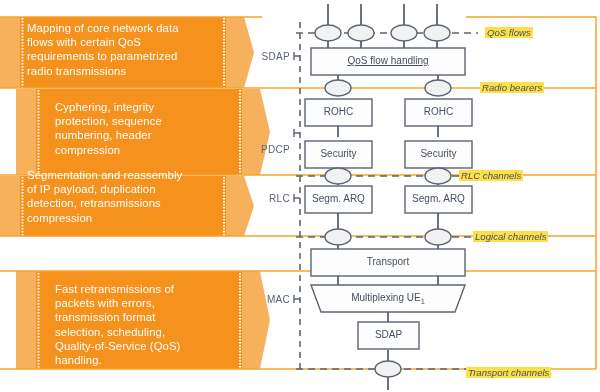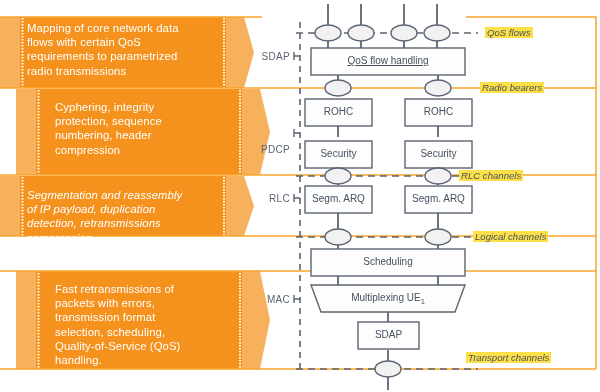--- a/index.html
+++ b/index.html
@@ -185,21 +185,21 @@
   </svg>
 
   <div class="desc" style="left:27px;top:21px;width:200px;">Mapping of core network data
 flows with certain QoS
 requirements to parametrized
 radio transmissions</div>
   <div class="desc" style="left:55px;top:100px;width:190px;">Cyphering, integrity
 protection, sequence
 numbering, header
 compression</div>
-  <div class="desc" style="left:27px;top:188px;width:205px;font-style:italic;">Segmentation and reassembly
+  <div class="desc" style="left:27px;top:168px;width:205px;">Segmentation and reassembly
 of IP payload, duplication
 detection, retransmissions
 compression</div>
   <div class="desc" style="left:55px;top:282px;width:195px;">Fast retransmissions of
 packets with errors,
 transmission format
 selection, scheduling,
 Quality-of-Service (QoS)
 handling.</div>
 
@@ -208,26 +208,26 @@
   <div class="layerlbl" style="left:248px;top:193px;width:42px;">RLC</div>
   <div class="layerlbl" style="left:248px;top:294px;width:42px;">MAC</div>
 
   <div class="boxlbl" style="left:311px;top:55px;width:154px;text-decoration:underline;">QoS flow handling</div>
   <div class="boxlbl" style="left:305px;top:106px;width:67px;">ROHC</div>
   <div class="boxlbl" style="left:405px;top:106px;width:67px;">ROHC</div>
   <div class="boxlbl" style="left:305px;top:148px;width:67px;">Security</div>
   <div class="boxlbl" style="left:405px;top:148px;width:67px;">Security</div>
   <div class="boxlbl" style="left:303px;top:193px;width:71px;">Segm. ARQ</div>
   <div class="boxlbl" style="left:403px;top:193px;width:71px;">Segm. ARQ</div>
-  <div class="boxlbl" style="left:311px;top:256px;width:154px;">Scheduling</div>
+  <div class="boxlbl" style="left:311px;top:256px;width:154px;">Transport</div>
   <div class="boxlbl" style="left:311px;top:292px;width:154px;">
     <span>Multiplexing UE</span><span class="sub">1</span>
   </div>
   <div class="boxlbl" style="left:358px;top:329px;width:61px;">SDAP</div>
 
   <div class="chanlbl" style="left:485px;top:27px;">QoS flows</div>
   <div class="chanlbl" style="left:480px;top:82px;">Radio bearers</div>
   <div class="chanlbl" style="left:459px;top:170px;">RLC channels</div>
   <div class="chanlbl" style="left:473px;top:231px;">Logical channels</div>
-  <div class="chanlbl" style="left:466px;top:352px;">Transport channels</div>
+  <div class="chanlbl" style="left:466px;top:367px;">Transport channels</div>
 
 
 </div>
 
 </body></html>

